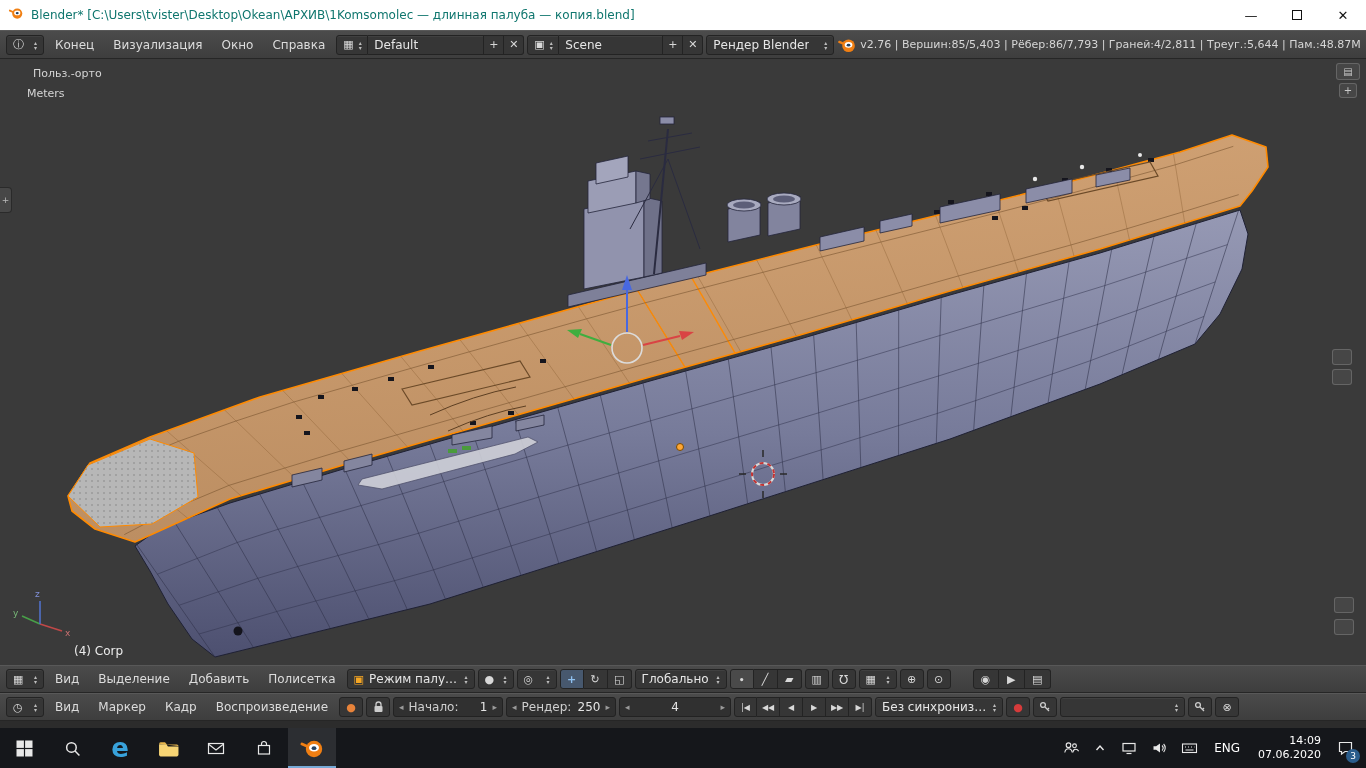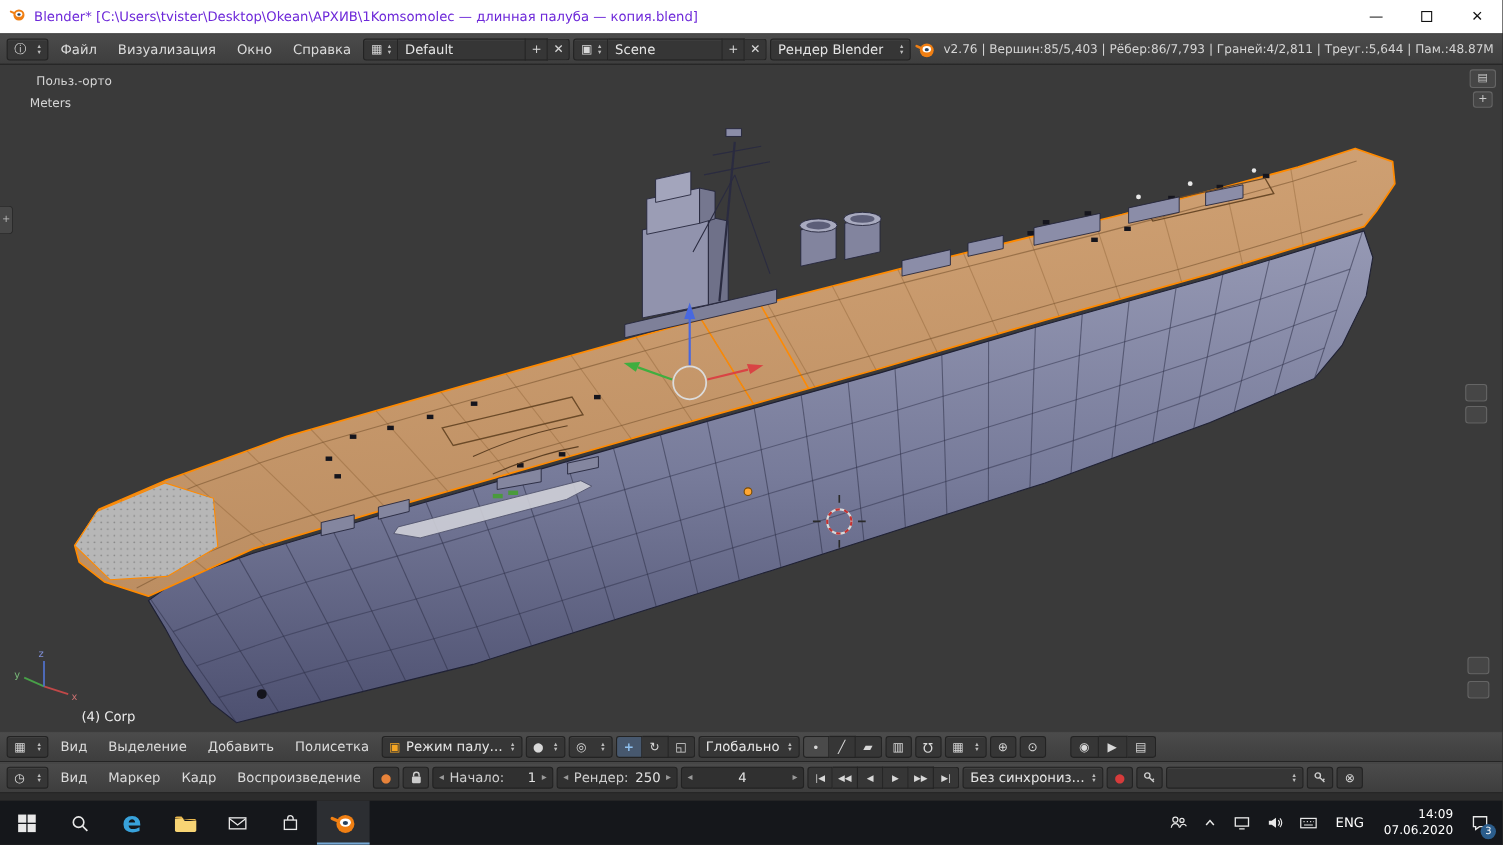--- a/index.html
+++ b/index.html
@@ -2,21 +2,21 @@
 <html><head>
 <meta charset="utf-8">
 <style>
   *{margin:0;padding:0;box-sizing:border-box}
   html,body{width:1366px;height:768px;overflow:hidden}
   body{font-family:"DejaVu Sans","Liberation Sans",sans-serif;background:#222;cursor:default}
   .screen{position:relative;width:1366px;height:768px;display:flex;flex-direction:column}
 
   
   .titlebar{height:30px;background:#ffffff;display:flex;align-items:center;padding-left:8px;flex:0 0 auto}
-  .tb-title{font-size:12px;color:#6d28d9;margin-left:7px;white-space:nowrap;overflow:hidden}
+  .tb-title{font-size:12px;color:#0f766e;margin-left:7px;white-space:nowrap;overflow:hidden}
   .win-controls{margin-left:auto;display:flex;height:30px}
   .win-btn{width:46px;display:flex;align-items:center;justify-content:center;color:#111;font-size:13px}
   .maxi{width:10px;height:10px;border:1px solid #111;display:inline-block}
 
   
   .bar{background:linear-gradient(#4b4b4b,#3e3e3e);display:flex;align-items:center;gap:3px;
        padding:0 6px;border-top:1px solid #585858;border-bottom:1px solid #262626;flex:0 0 auto;white-space:nowrap}
   .info-header{height:29px}
   .v3d-header{height:28px}
   .tl-header{height:28px}
@@ -94,21 +94,21 @@
   </div>
 
   <div class="bar info-header">
     <div class="dd" style="width:38px">
       <span class="ico">ⓘ</span>
       <span class="updown">
           <i>▴</i>
           <i>▾</i>
         </span>
     </div>
-    <span class="menu-label">Файл</span>
+    <span class="menu-label">Конец</span>
     <span class="menu-label">Визуализация</span>
     <span class="menu-label">Окно</span>
     <span class="menu-label">Справка</span>
 
     <div class="grp">
       <div class="dd" style="width:32px">
         <span class="ico">▦</span>
         <span class="updown">
             <i>▴</i>
             <i>▾</i>

